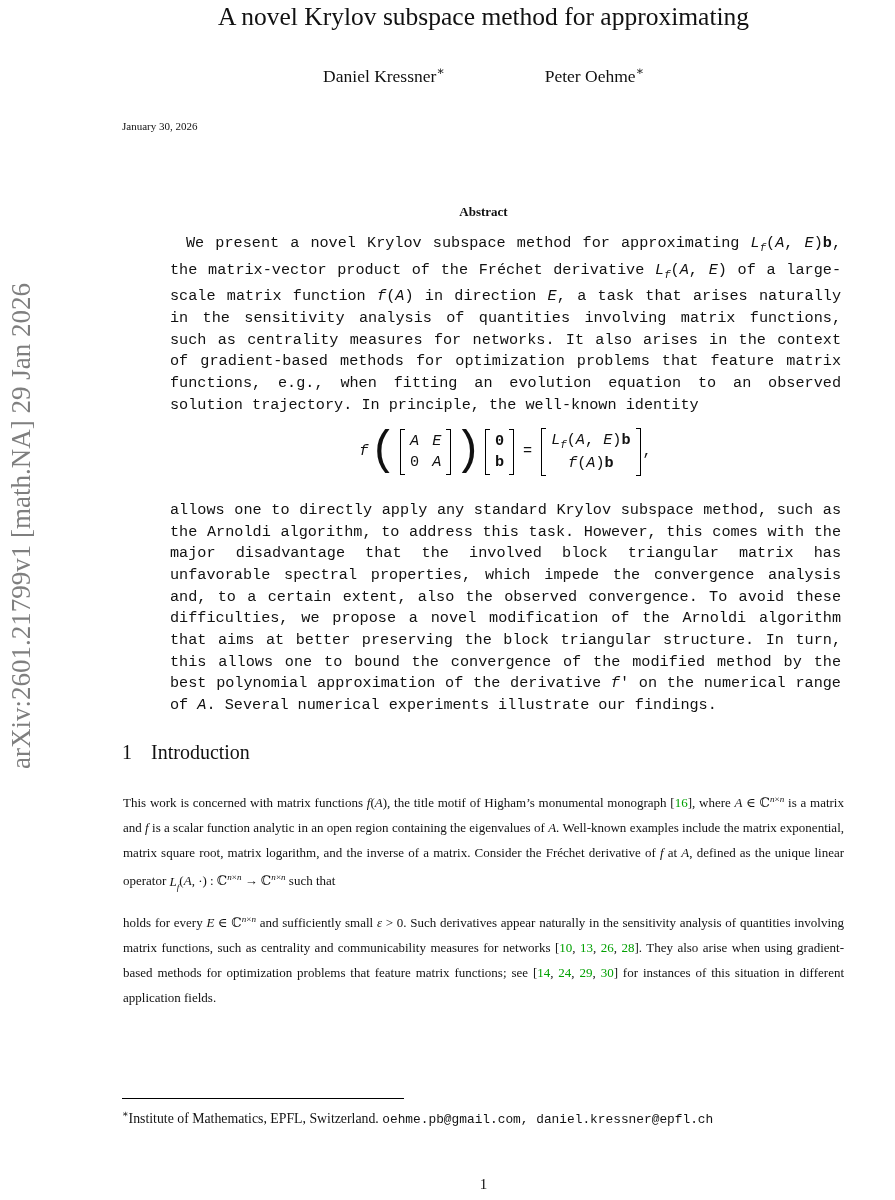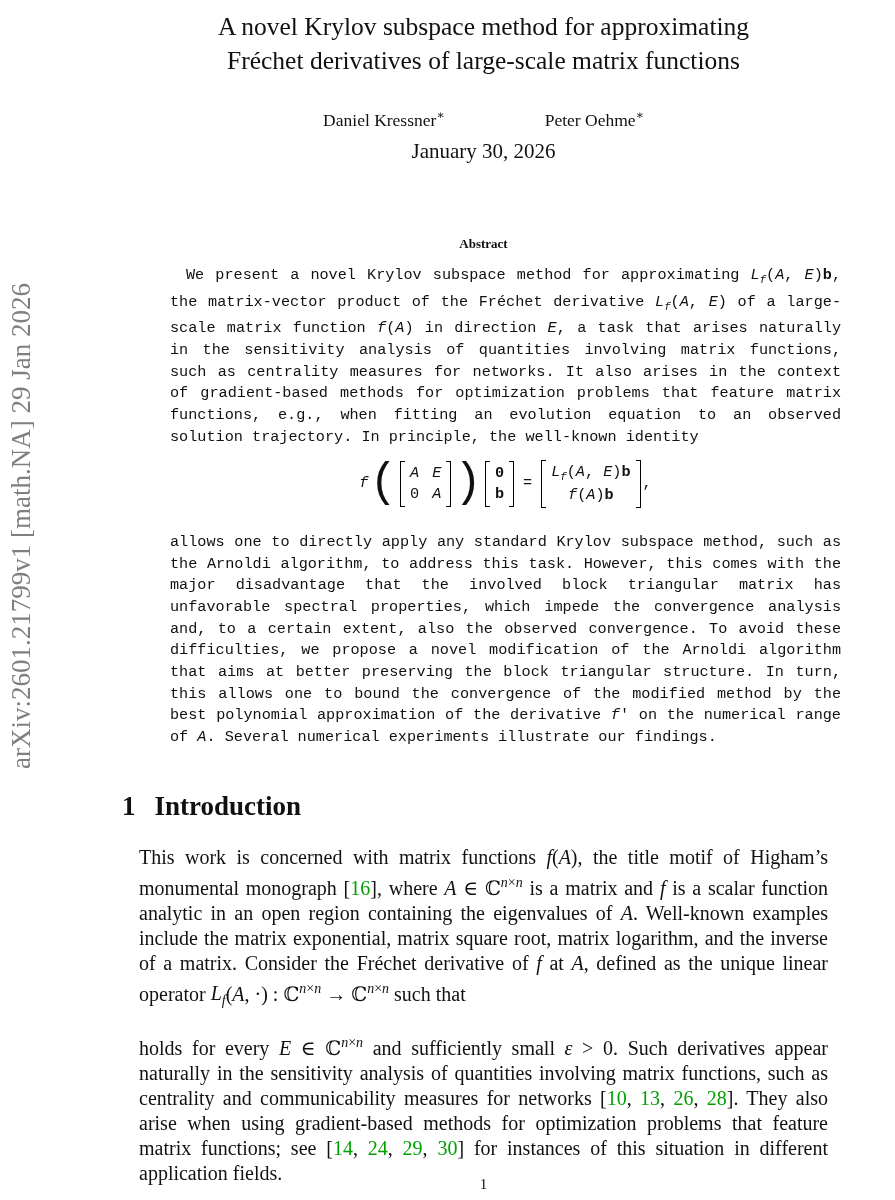--- a/index.html
+++ b/index.html
@@ -9,47 +9,47 @@
     font-family:"Liberation Serif","DejaVu Serif",serif;
   }
   .arxiv-strip {
     position:absolute; left:6px; top:192px; height:668px;
     writing-mode:vertical-rl; transform:rotate(180deg);
     text-align:center; white-space:nowrap;
     font-size:27px; color:var(--arxiv-gray,#7f7f7f);
   }
   .content { position:absolute; left:122px; top:0; width:723px; }
 
-  .title { text-align:center; padding-top:10px; font-size:25.5px; line-height:34px; }
+  .title { text-align:center; font-size:25.5px; line-height:34px; }
   .authors { display:flex; justify-content:center; gap:100px; margin-top:30px; font-size:17.5px; }
-  .date { text-align:center; margin-top:8px; font-size:21px; }
+  .date { text-align:left; margin-top:33px; font-size:11px; }
 
   .abstract { margin:0 4px 0 48px; font-size:15.2px; line-height:21.7px;font-family:Liberation Mono, monospace; }
   .abstract-heading { text-align:center; margin-top:72px; font-size:13px; font-weight:bold; }
   .abstract p { margin:0; text-align:justify; }
   .abstract .p1 { margin-top:13px; text-indent:16px; }
   .abstract .p2 { margin-top:24px; }
 
   .display-eq {
     margin:11px 0 9px 0; display:flex; justify-content:center;
     align-items:center; font-size:15.2px; line-height:1.25;
   }
   .bigparen { font-size:46px; line-height:0.9; font-weight:400; margin:0 1px; }
   .bmx { display:inline-flex; align-items:stretch; margin:0 2px; }
   .bk { width:4px; }
   .bk.l { border-left:1.5px solid #000; border-top:1.5px solid #000; border-bottom:1.5px solid #000; }
   .bk.r { border-right:1.5px solid #000; border-top:1.5px solid #000; border-bottom:1.5px solid #000; }
   .mgrid { display:grid; grid-template-columns:auto auto; column-gap:13px; row-gap:2px; padding:3px 5px; align-items:center; justify-items:center; }
   .vgrid { display:grid; grid-template-columns:auto; row-gap:2px; padding:3px 5px; justify-items:center; }
   .eqrel { margin:0 7px; }
 
-  .section-heading { margin-top:42px; font-size:27px; font-weight:bold; }
+  .section-heading { margin-top:24px; font-size:20px; font-weight:normal; }
   .section-heading .num { margin-right:19px; }
 
-  .body-par { margin:17px; text-align:justify; font-size:20px; line-height:25px; }
+  .body-par { margin:1px; text-align:justify; font-size:13px; line-height:25px; }
   .body-par.first { margin-top:23px; }
   .body-par.cont { margin-top:8px; }
 
   .numbered-eq { position:relative; margin:9px 0 8px 0; text-align:center; font-size:16.6px; }
   .numbered-eq .eqnum { position:absolute; right:0; top:1px; }
 
   .footnote { position:absolute; left:122px; top:1098px; width:723px; font-size:13.8px; line-height:18px; }
   .footnote-rule { width:282px; border-top:1px solid #000; margin:0 0 6px 0; }
 
   .page-number { position:absolute; left:122px; top:1176px; width:723px; text-align:center; font-size:15px; }
@@ -63,21 +63,20 @@
 <body>
 
 <div class="page">
 
   <div class="arxiv-strip">arXiv:2601.21799v1 [math.NA] 29 Jan 2026</div>
 
   <div class="content">
 
     <div class="title">
       <div>A novel Krylov subspace method for approximating</div>
-      <div>Fréchet derivatives of large-scale matrix functions</div>
     </div>
 
     <div class="authors">
       <span>Daniel Kressner<sup>∗</sup></span>
       <span>Peter Oehme<sup>∗</sup></span>
     </div>
 
     <div class="date">January 30, 2026</div>
 
     <div class="abstract-heading">Abstract</div>
@@ -126,16 +125,20 @@
       <span class="num">1</span><span>Introduction</span>
     </div>
 
     <p class="body-par first">This work is concerned with matrix functions <i>f</i>(<i>A</i>), the title motif of Higham’s monumental monograph [<a class="cite">16</a>], where <i>A</i> ∈ ℂ<sup><i>n</i>×<i>n</i></sup> is a matrix and <i>f</i> is a scalar function analytic in an open region containing the eigenvalues of <i>A</i>. Well-known examples include the matrix exponential, matrix square root, matrix logarithm, and the inverse of a matrix. Consider the Fréchet derivative of <i>f</i> at <i>A</i>, defined as the unique linear operator <i>L<sub>f</sub></i>(<i>A</i>, ·) : ℂ<sup><i>n</i>×<i>n</i></sup> → ℂ<sup><i>n</i>×<i>n</i></sup> such that</p>
 
 
     <p class="body-par cont">holds for every <i>E</i> ∈ ℂ<sup><i>n</i>×<i>n</i></sup> and sufficiently small <i>ε</i> &gt; 0. Such derivatives appear naturally in the sensitivity analysis of quantities involving matrix functions, such as centrality and communicability measures for networks [<a class="cite">10</a>, <a class="cite">13</a>, <a class="cite">26</a>, <a class="cite">28</a>]. They also arise when using gradient-based methods for optimization problems that feature matrix functions; see [<a class="cite">14</a>, <a class="cite">24</a>, <a class="cite">29</a>, <a class="cite">30</a>] for instances of this situation in different application fields.</p>
 
   </div>
 
+  <div class="footnote">
+    <div class="footnote-rule"></div>
+    <div><sup>∗</sup>Institute of Mathematics, EPFL, Switzerland. <span class="mono">oehme.pb@gmail.com, daniel.kressner@epfl.ch</span></div>
+  </div>
 
   <div class="page-number">1</div>
 
 </div>
 
 </body></html>

